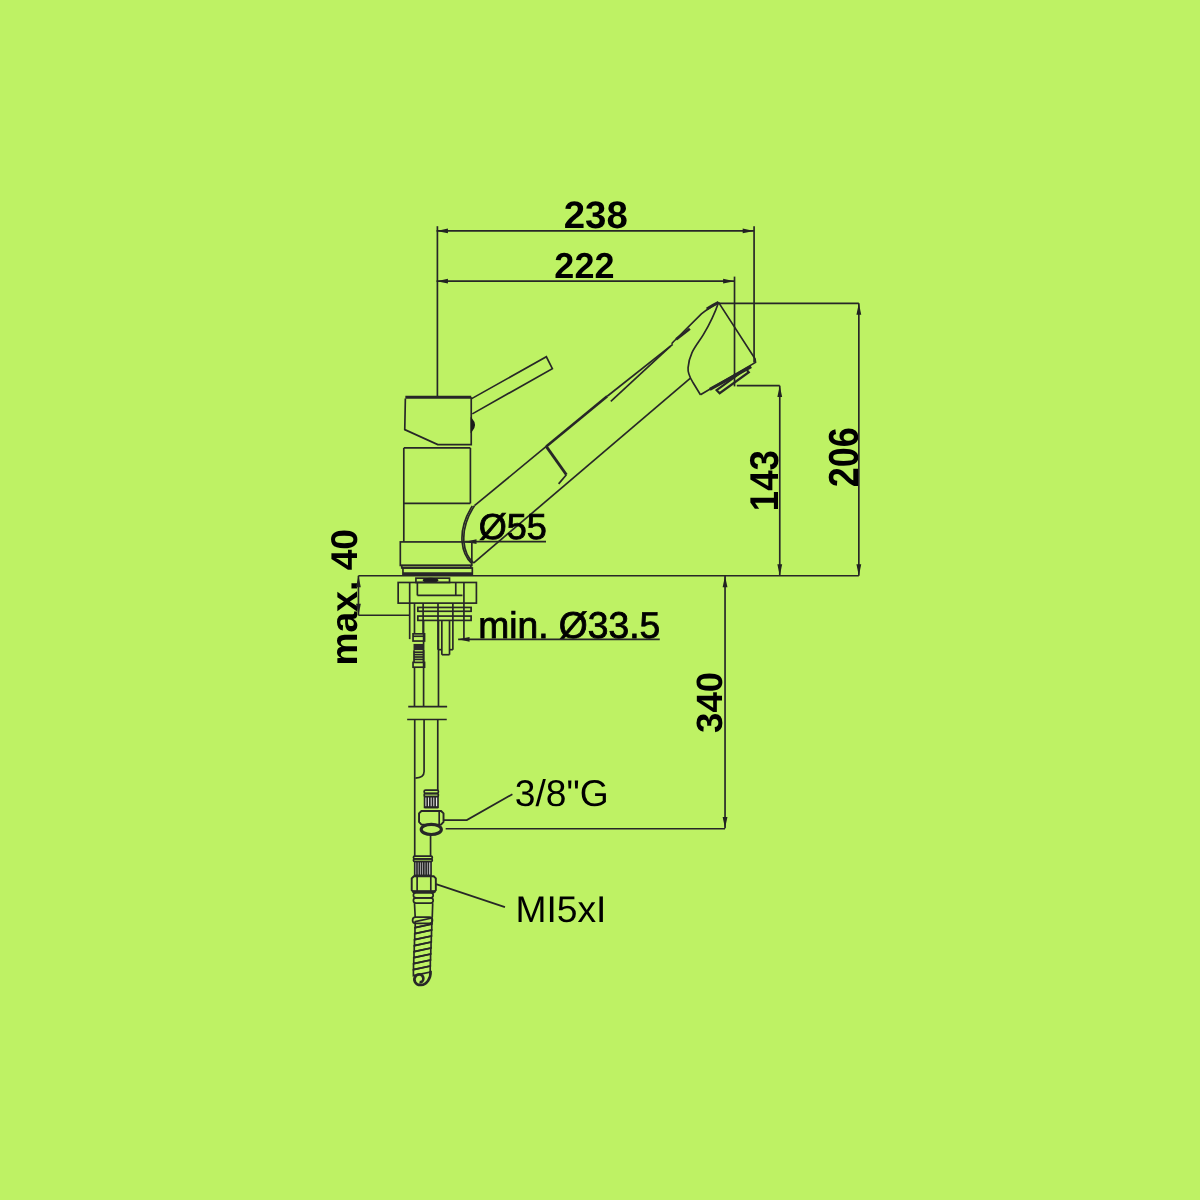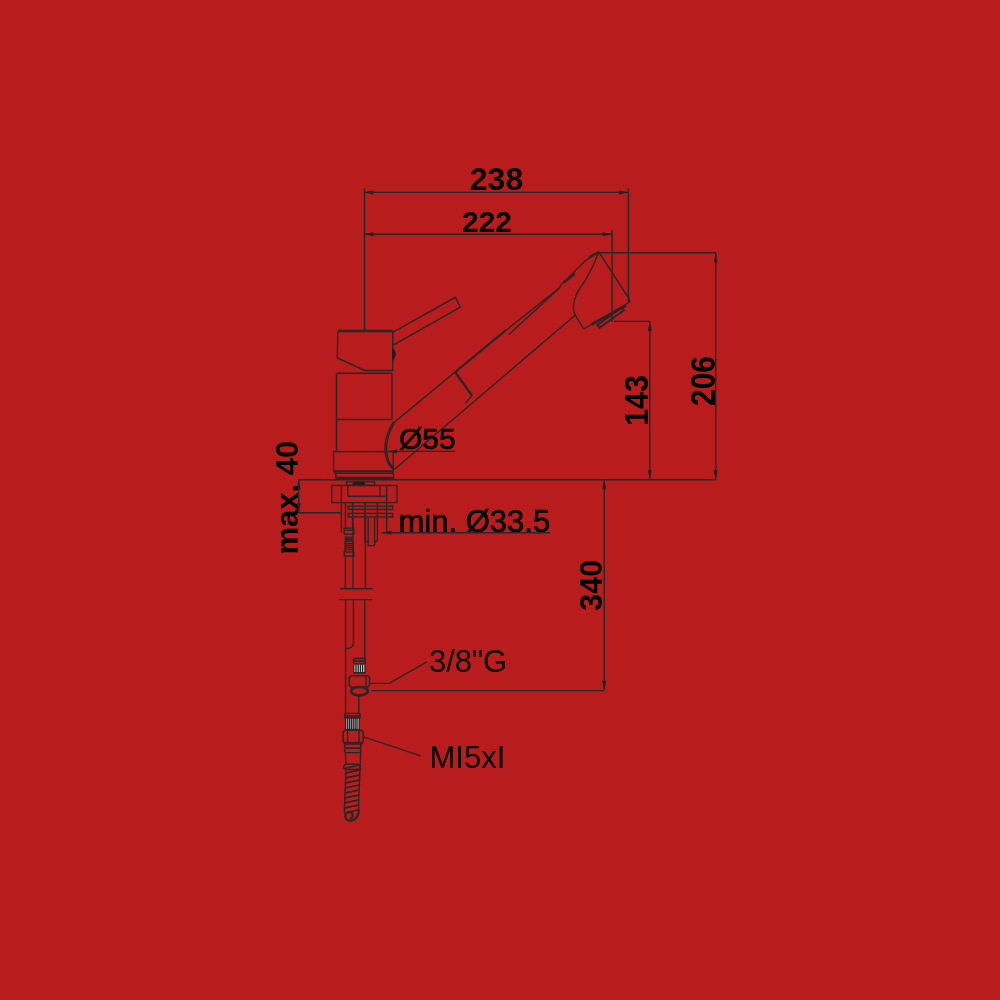--- a/index.html
+++ b/index.html
@@ -1,16 +1,16 @@
 <!DOCTYPE html>
 <html><head>
 <meta charset="utf-8">
 <style>
   html,body{margin:0;padding:0;background:#fff;}
-  .wrap{width:1000px;height:1000px;position:relative;background:#b91c1c;overflow:hidden;}
+  .wrap{width:1000px;height:1000px;position:relative;background:#bef264;overflow:hidden;}
   svg{position:absolute;left:0;top:0;}
   text{font-family:"Liberation Sans", sans-serif;fill:#000;}
   .dim{font-weight:bold;}
 </style>
 </head>
 <body>
 <div class="wrap">
 <svg width="1000" height="1000" viewBox="0 0 1000 1000">
 <g stroke="#272727" stroke-width="1.4" fill="none" stroke-linecap="butt">
 

